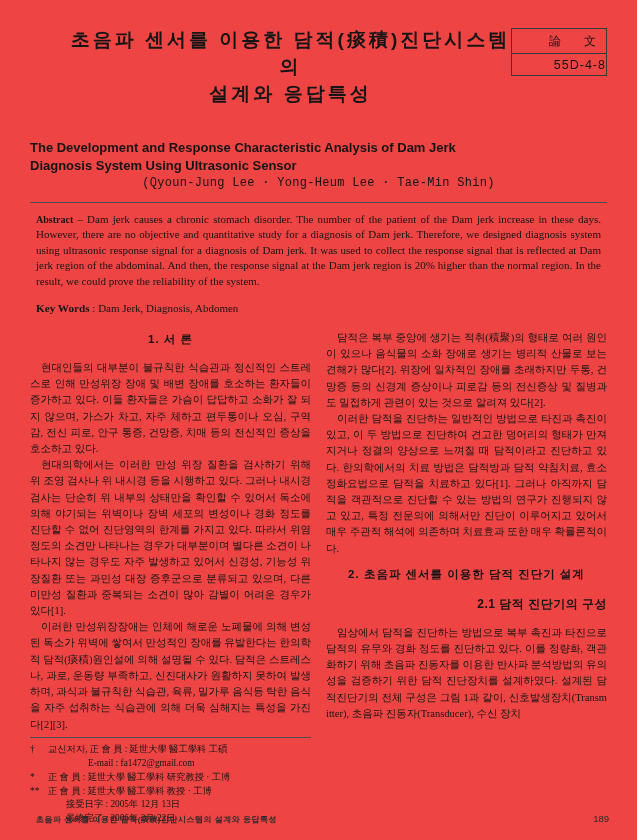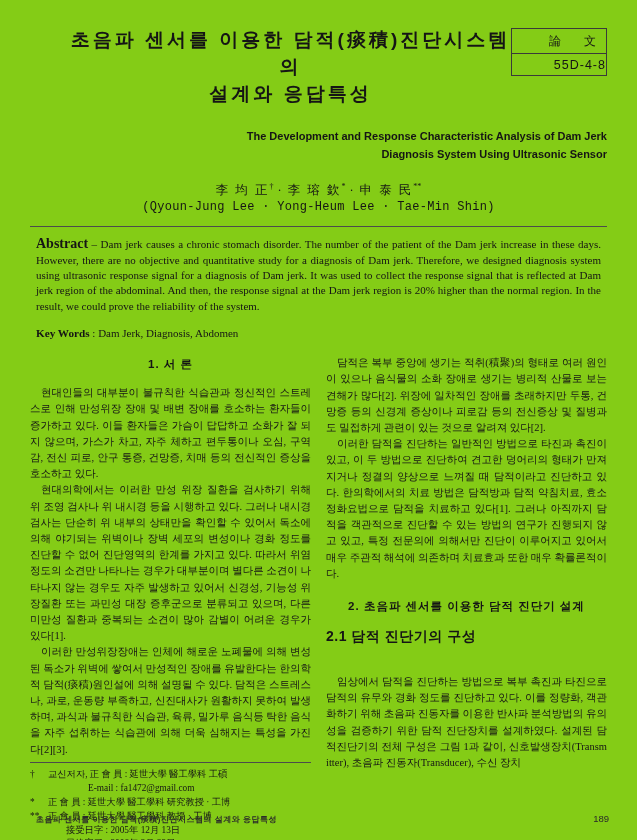--- a/index.html
+++ b/index.html
@@ -1,60 +1,60 @@
 <!DOCTYPE html>
 <html><head>
 <meta charset="utf-8">
 <style>
   html,body{margin:0;padding:0;background:#9a9a9a;}
   .page{
     position:relative;
     width:637px;height:840px;
     margin:0 auto;
-    background:#84cc16;
+    background:#ef4444;
     color:#151515;
     box-sizing:border-box;
     padding:26px 30px 14px 30px;
     overflow:hidden;
     font-family:"Liberation Serif","DejaVu Serif",serif;
   }
   
   .header-row{display:flex;align-items:flex-start;}
   .title-ko{flex:1;text-align:center;font-family:"Liberation Sans","DejaVu Sans",sans-serif;
     font-weight:bold;font-size:19px;line-height:27px;letter-spacing:3px;padding-left:40px;}
   .badge{width:94px;border:1.6px solid #3a3a3a;text-align:right;flex:none;margin-top:2px;}
   .badge-top{font-size:12px;padding:4px 0 3px 0;border-bottom:1.4px solid #3a3a3a;letter-spacing:10px;text-indent:10px;}
   .badge-bottom{font-family:"Liberation Sans","DejaVu Sans",sans-serif;font-size:12.5px;
     font-weight:normal;letter-spacing:1px;padding:4px 0 3px 0;}
-  .title-en{margin-top:20px;text-align:right;
+  .title-en{margin-top:32px;text-align:left;
     font-family:"Liberation Sans","DejaVu Sans",sans-serif;
-    font-weight:bold;font-size:11px;line-height:18px;}
+    font-weight:bold;font-size:13px;line-height:18px;}
   .authors{margin-top:19px;text-align:center;font-size:12.5px;letter-spacing:2px;}
   .authors sup{font-size:8px;letter-spacing:0;}
   .authors .sep{padding:0 4px;}
   .authors-en{margin-top:1px;text-align:center;font-size:12px;letter-spacing:0.3px;font-family:Liberation Mono, monospace;}
   .rule{border-top:1.2px solid #4c4c4c;margin-top:12px;}
   
   .abstract{margin:9px 6px 0 6px;font-size:11px;line-height:15.4px;text-align:justify;}
-  .abstract b{font-size:14px;}
+  .abstract b{font-size:10px;}
   .keywords{margin:13px 6px 0 6px;font-size:11px;}
   .keywords b{font-size:11.2px;}
   
   .columns{display:flex;gap:15px;margin-top:16px;height:496px;}
   .col{width:281px;flex:none;overflow:hidden;}
   .col.left{display:flex;flex-direction:column;}
   .col p{margin:0;font-size:10.5px;line-height:16.2px;text-align:justify;
     word-break:break-all;text-indent:11px;}
   .sec{margin:2px 0 13px 0;text-align:center;
     font-family:"Liberation Sans","DejaVu Sans",sans-serif;
     font-weight:bold;font-size:11.5px;letter-spacing:1px;}
-  .sec.two{margin:17px 0 14px 0;}
-  .subsec{margin:0 0 28px 0;text-align:left;
+  .sec.two{margin:10px 0 14px 0;}
+  .subsec{margin:0 0 12px 0;text-align:right;
     font-family:"Liberation Sans","DejaVu Sans",sans-serif;
-    font-weight:bold;font-size:14px;letter-spacing:0.5px;}
+    font-weight:bold;font-size:12px;letter-spacing:0.5px;}
   
   .footnote{margin-top:auto;border-top:1.2px solid #4c4c4c;padding-top:5px;
     font-size:9.3px;line-height:13.8px;}
   .fn-row{display:flex;}
   .fn-marker{width:18px;flex:none;}
   .fn-text{flex:1;}
   .fn-indent1 .fn-text{padding-left:18px;}
   .fn-indent2 .fn-text{padding-left:40px;}
   
   .footer{position:absolute;left:36px;right:28px;bottom:15px;
@@ -77,23 +77,20 @@
       <div class="badge-top">論 文</div>
       <div class="badge-bottom">55D-4-8</div>
     </div>
   </div>
 
   <div class="title-en">
     <div>The Development and Response Characteristic Analysis of Dam Jerk</div>
     <div>Diagnosis System Using Ultrasonic Sensor</div>
   </div>
 
-  <div class="authors">
-    <span>李 均 正</span><sup>†</sup><span class="sep">·</span><span>李 瑢 欽</span><sup>*</sup><span class="sep">·</span><span>申 泰 民</span><sup>**</sup>
-  </div>
   <div class="authors-en">(Qyoun-Jung Lee · Yong-Heum Lee · Tae-Min Shin)</div>
 
   <div class="rule"></div>
 
   <p class="abstract"><b>Abstract</b> <span>– Dam jerk causes a chronic stomach disorder. The number of the patient of the Dam jerk increase in these days. However, there are no objective and quantitative study for a diagnosis of Dam jerk. Therefore, we designed diagnosis system using ultrasonic response signal for a diagnosis of Dam jerk. It was used to collect the response signal that is reflected at Dam jerk region of the abdominal. And then, the response signal at the Dam jerk region is 20% higher than the normal region. In the result, we could prove the reliability of the system.</span></p>
 
   <p class="keywords"><b>Key Words</b><span> : </span><span>Dam Jerk, Diagnosis, Abdomen</span></p>
 
   <div class="columns">
 

